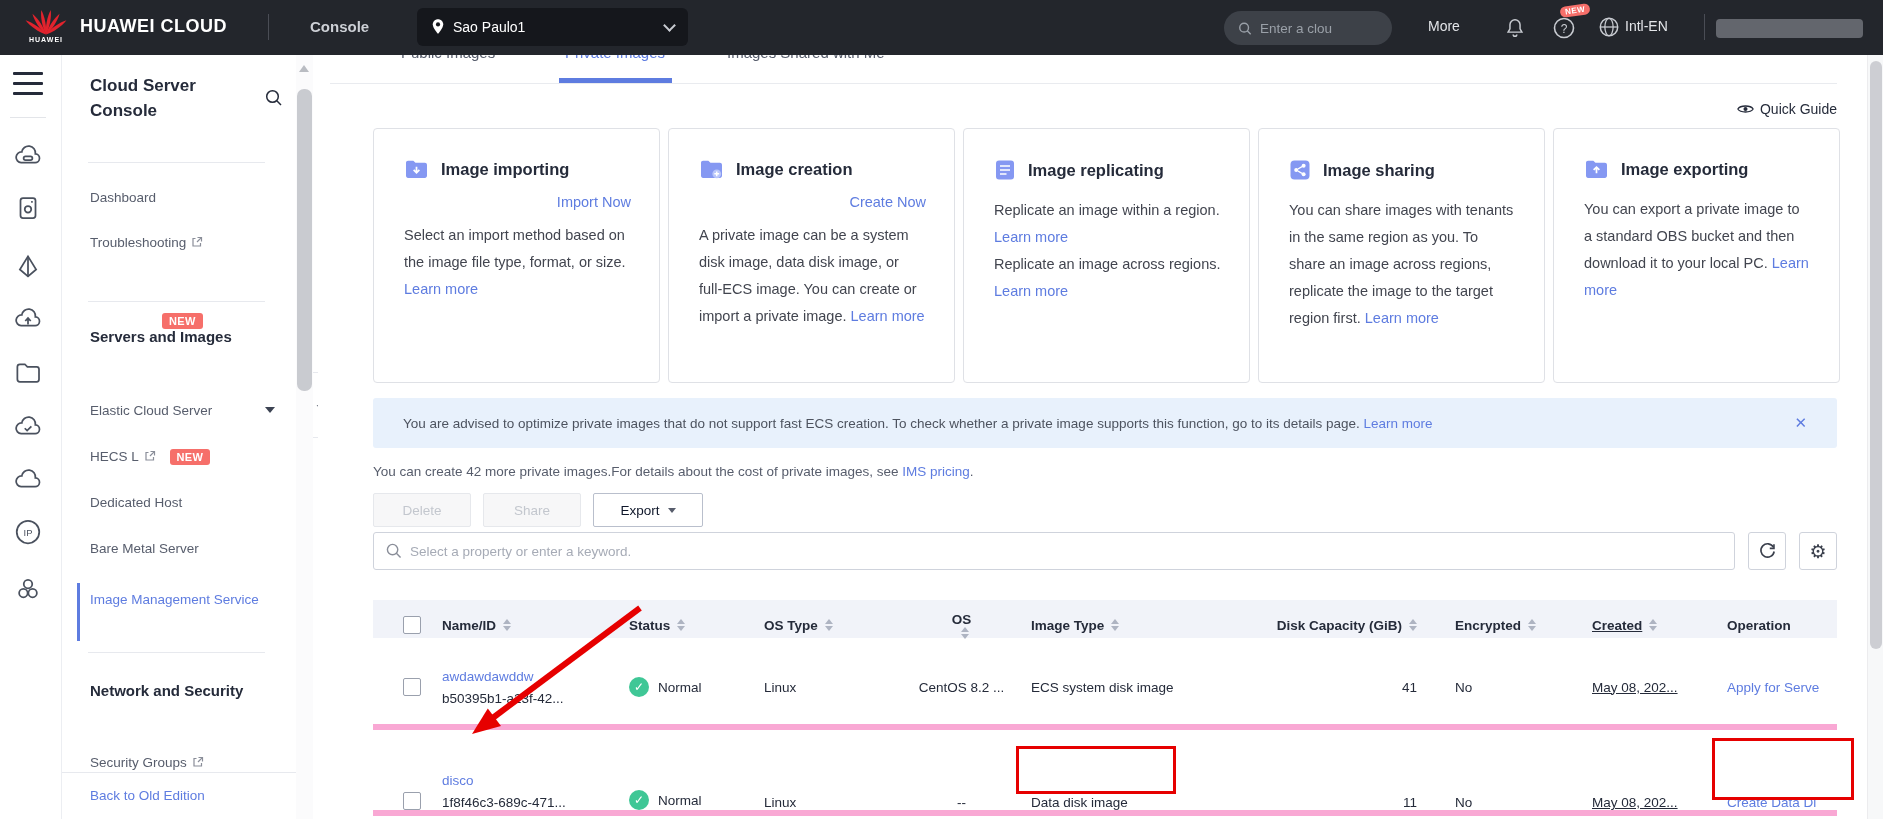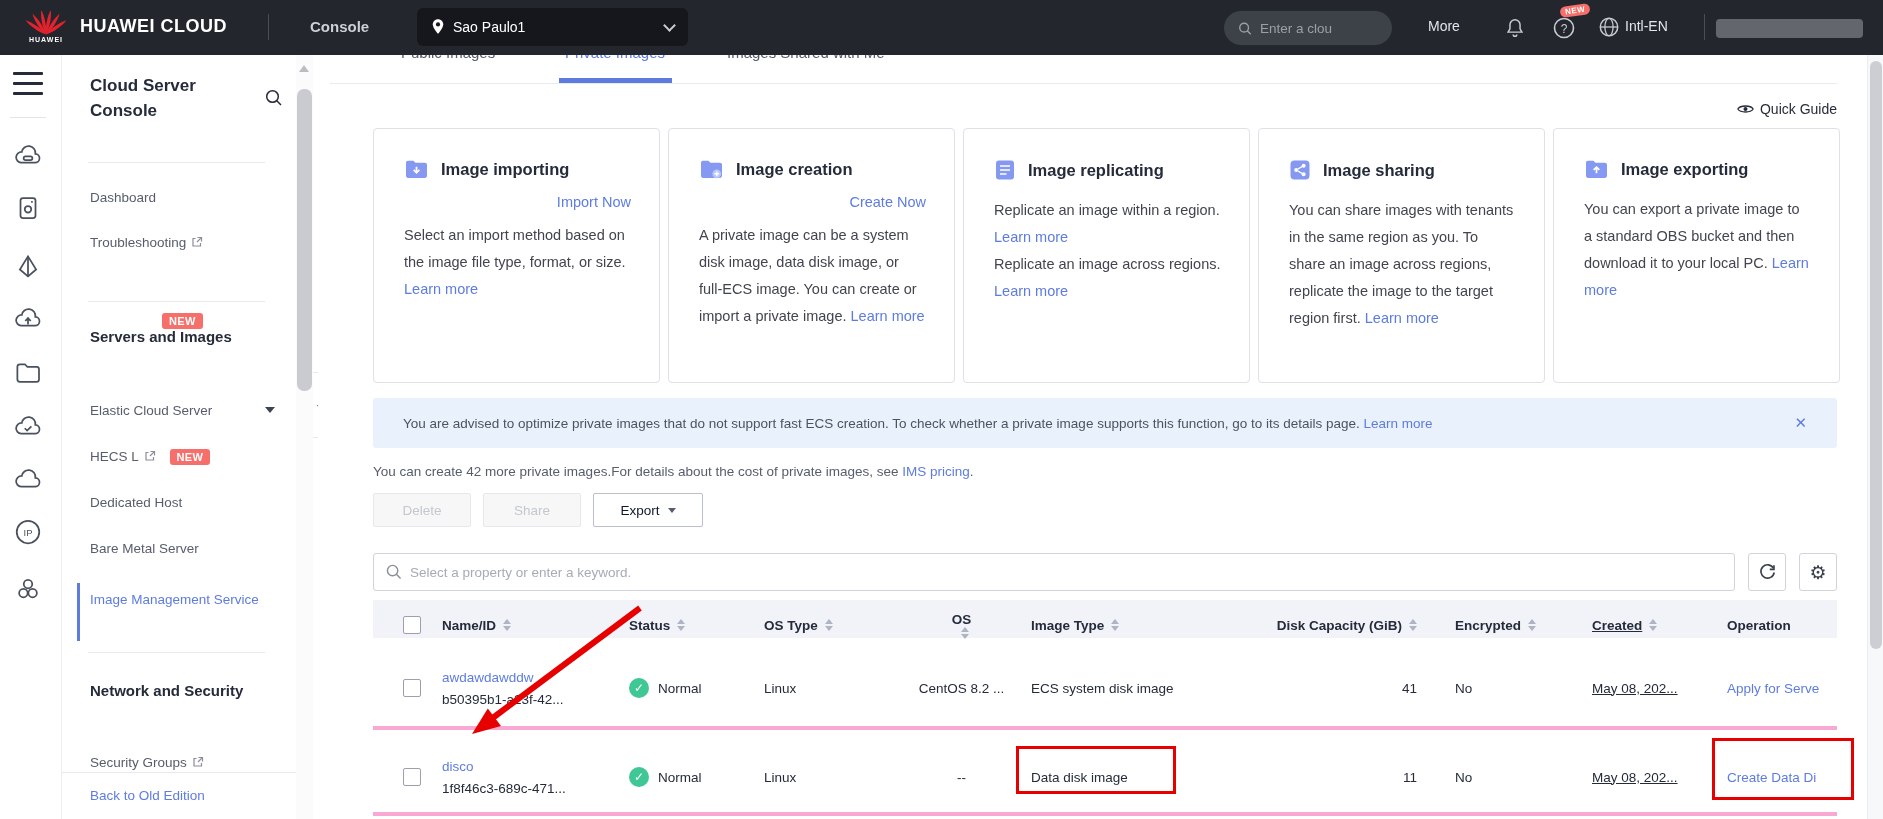--- a/index.html
+++ b/index.html
@@ -88,21 +88,21 @@
   .banner-close { color:#5e7ce0; font-size:15px; cursor:pointer; margin-left:20px; }
 
   .quota-line { position:absolute; left:55px; top:409px; font-size:13.5px; color:#575d6c; }
 
   .toolbar { position:absolute; left:55px; top:438px; display:flex; gap:12px; }
   .btn { height:34px; border-radius:2px; font-size:13.5px; display:flex; align-items:center; justify-content:center; }
   .btn.disabled { width:98px; background:#f7f7f8; border:1px solid #e6e8ec; color:#c3c7ce; cursor:default; }
   .btn.normal { width:110px; background:#fff; border:1px solid #b9bfcc; color:#0f172a; cursor:pointer; gap:8px; }
   .btn .caret { width:0; height:0; border-left:4.5px solid transparent; border-right:4.5px solid transparent; border-top:5.5px solid #575d6c; }
 
-  .filter-row { position:absolute; left:55px; top:498px; width:1464px; display:flex; align-items:center; }
+  .filter-row { position:absolute; left:55px; top:477px; width:1464px; display:flex; align-items:center; }
   .filter-box { flex:1; height:38px; border:1px solid #cfd3dc; border-radius:3px; display:flex; align-items:center; padding:0 12px; background:#fff; }
   .filter-box input { border:none; outline:none; flex:1; font-size:13.5px; color:#575d6c; margin-left:8px; font-family:"Liberation Sans", sans-serif; }
   .filter-box input::placeholder { color:#a6abb6; }
   .sq-btn { width:38px; height:38px; border:1px solid #cfd3dc; border-radius:3px; background:#fff; margin-left:13px;
             display:flex; align-items:center; justify-content:center; cursor:pointer; color:#3a3f4c; font-size:19px; }
 
   .table { position:absolute; left:55px; top:545px; width:1464px; }
   .t-row { display:flex; align-items:center; }
   .t-head { height:38px; background:#f1f3f9; font-weight:bold; font-size:13.5px; color:#252b3a; }
   .t-cell { display:flex; align-items:center; padding-right:8px; overflow:hidden; white-space:nowrap;margin-top:12px; }
@@ -114,23 +114,23 @@
   .c-imgtype { width:227px; }
   .c-disk { width:167px; justify-content:flex-end; }
   .c-enc { width:167px; padding-left:30px; }
   .c-created { width:135px;text-decoration:underline; }
   .c-op { flex:1; }
   .sort { display:inline-flex; flex-direction:column; gap:2px; margin-left:7px; }
   .sort i { width:0; height:0; border-left:4px solid transparent; border-right:4px solid transparent; }
   .sort .up { border-bottom:5px solid #aeb4c2; }
   .sort .dn { border-top:5px solid #aeb4c2; }
   .cb { width:18px; height:18px; border:1px solid #9aa0ad; border-radius:2px; background:#fff; cursor:pointer; flex:0 0 18px; }
-  .t-data { border-bottom:4px solid #f9a8d4; font-size:13.5px; color:#252b3a; }
+  .t-data { border-bottom:6px solid #f9a8d4; font-size:13.5px; color:#252b3a; }
   .r1 { height:92px; }
-  .r2 { height:86px; }
+  .r2 { height:86px;align-items:flex-end; }
   .name-cell { flex-direction:column; align-items:flex-start !important; justify-content:center; gap:7px; }
   .name-link { color:#5e7ce0; cursor:pointer; font-size:13.5px; }
   .row-id { color:#252b3a; font-size:13.5px; }
   .status-ok { width:20px; height:20px; border-radius:50%; background:#3fc796; color:#fff; font-size:12px;
                display:flex; align-items:center; justify-content:center; margin-right:9px; flex:0 0 20px; }
   .op-link { color:#5e7ce0; cursor:pointer; }
 
   
   .page-scroll { position:absolute; left:1867px; top:55px; width:16px; height:764px; background:#f7f8f9; border-left:1px solid #ececee; }
   .page-scroll .thumb { position:absolute; left:2px; top:6px; width:12px; height:588px; background:#cdced3; border-radius:6px; cursor:pointer; }

